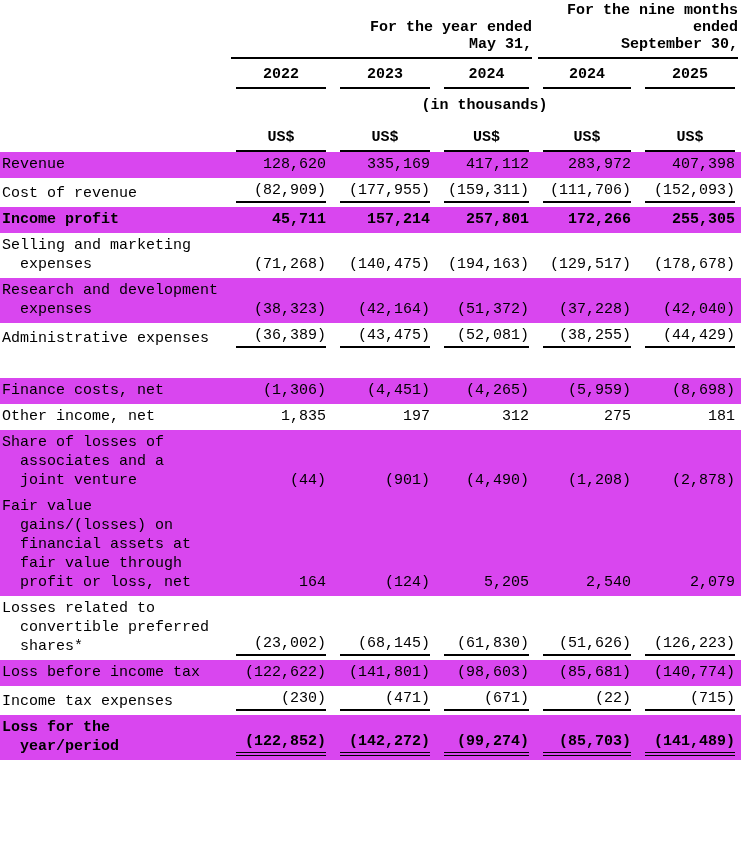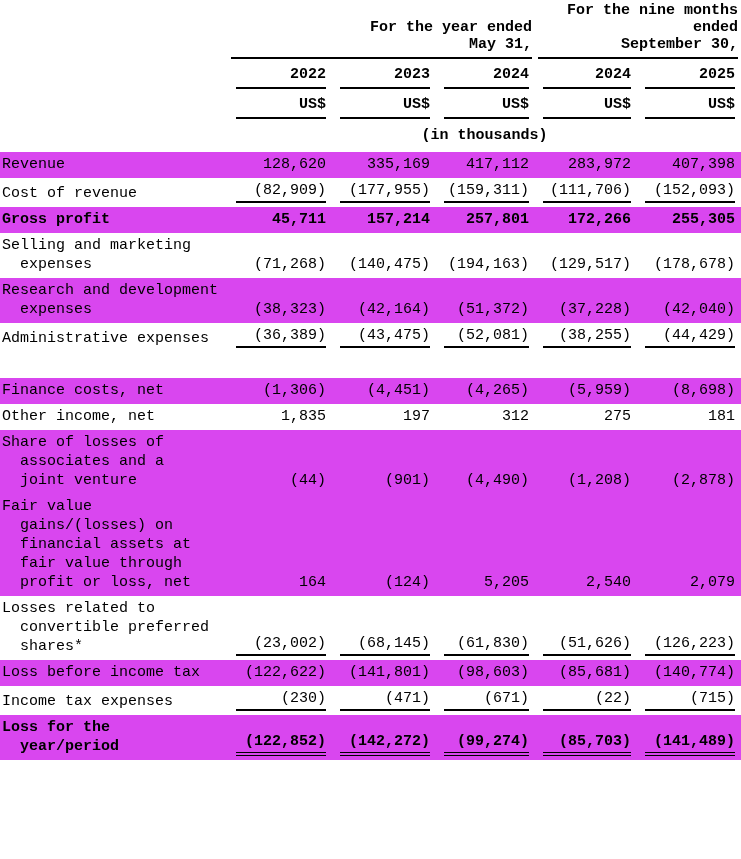--- a/index.html
+++ b/index.html
@@ -29,21 +29,21 @@
     text-align: right;
     font-weight: bold;
     white-space: pre-wrap;
     line-height: 17px;
     border-bottom: 2px solid #000;
     padding-bottom: 4px;
   }
   .head-cell { padding: 6px 6px 0 8px; vertical-align: bottom; }
   .col-head {
     display: block;
-    text-align: right;
+    text-align: center;
     font-weight: bold;
     line-height: 19px;
     border-bottom: 2px solid #000;
     padding-bottom: 3px;
   }
   .note-cell { text-align: center; font-weight: bold; padding: 7px 0 7px 0; line-height: 19px; }
 
   
   .label-cell {
     white-space: pre-wrap;
@@ -102,39 +102,39 @@
         </td>
       <td class="head-cell">
           <span class="col-head">2024</span>
         </td>
       <td class="head-cell">
           <span class="col-head">2025</span>
         </td>
     </tr>
     <tr>
       <td></td>
-      <td class="head-cell">
-          <span class="col-head">US$</span>
-        </td>
-      <td class="head-cell">
-          <span class="col-head">US$</span>
-        </td>
-      <td class="head-cell">
-          <span class="col-head">US$</span>
-        </td>
-      <td class="head-cell">
-          <span class="col-head">US$</span>
-        </td>
-      <td class="head-cell">
-          <span class="col-head">US$</span>
-        </td>
+      <td class="note-cell" colspan="5"><span>(in thousands)</span></td>
     </tr>
     <tr>
       <td></td>
-      <td class="note-cell" colspan="5"><span>(in thousands)</span></td>
+      <td class="head-cell">
+          <span class="col-head">US$</span>
+        </td>
+      <td class="head-cell">
+          <span class="col-head">US$</span>
+        </td>
+      <td class="head-cell">
+          <span class="col-head">US$</span>
+        </td>
+      <td class="head-cell">
+          <span class="col-head">US$</span>
+        </td>
+      <td class="head-cell">
+          <span class="col-head">US$</span>
+        </td>
     </tr>
   </thead>
   <tbody>
       <tr class="shaded">
         <td class="label-cell">Revenue</td>
         <td class="num-cell">
           <span class="val">128,620</span>
         </td>
         <td class="num-cell">
           <span class="val">335,169</span>
@@ -161,21 +161,21 @@
           <span class="val">(159,311)</span>
         </td>
         <td class="num-cell rule-single">
           <span class="val">(111,706)</span>
         </td>
         <td class="num-cell rule-single">
           <span class="val">(152,093)</span>
         </td>
       </tr>
       <tr class="shaded bold">
-        <td class="label-cell">Gross profit</td>
+        <td class="label-cell">Income profit</td>
         <td class="num-cell">
           <span class="val">45,711</span>
         </td>
         <td class="num-cell">
           <span class="val">157,214</span>
         </td>
         <td class="num-cell">
           <span class="val">257,801</span>
         </td>
         <td class="num-cell">

